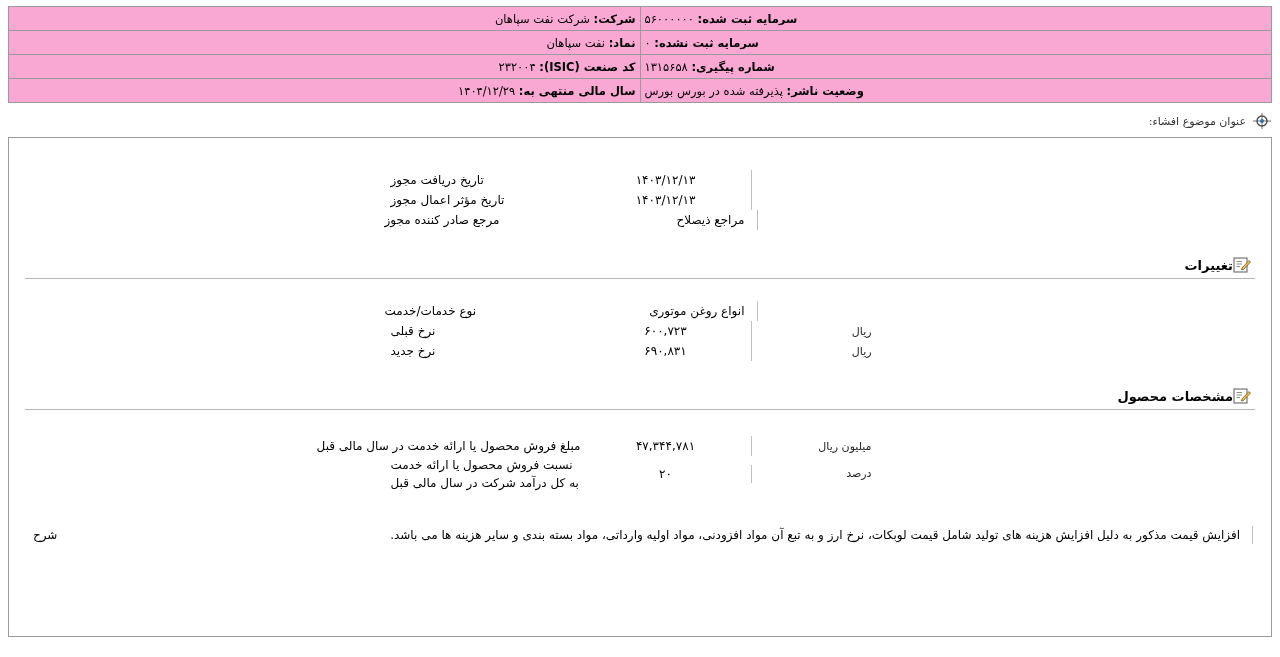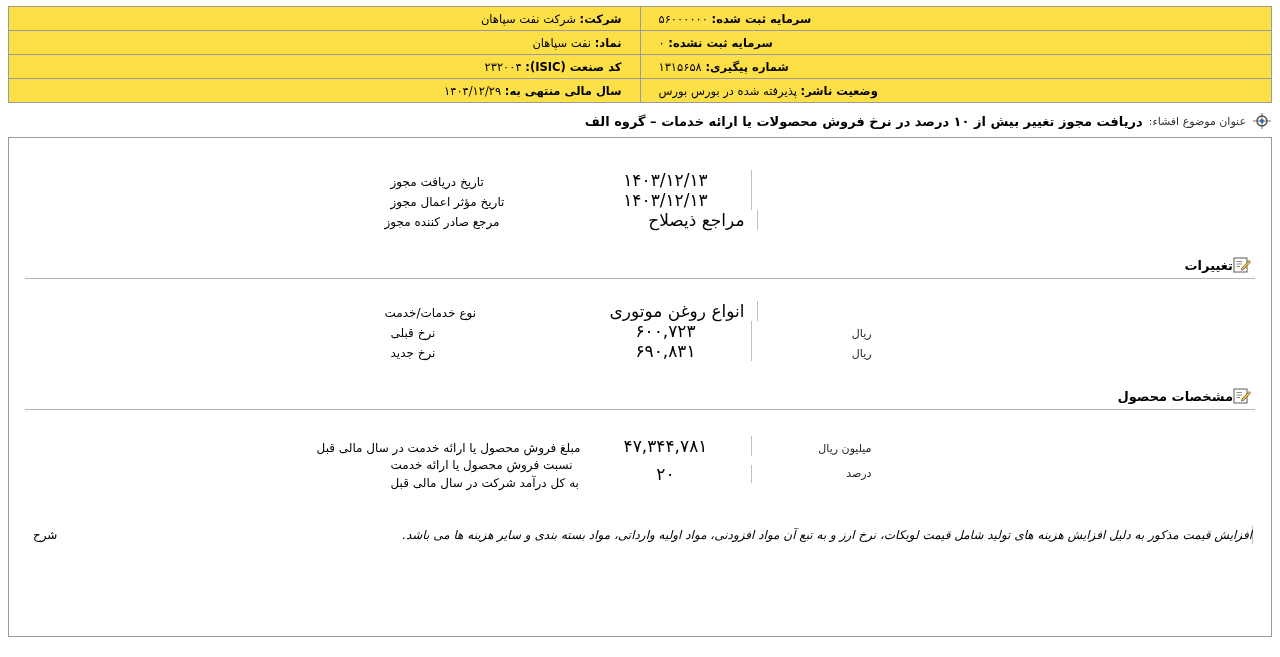--- a/index.html
+++ b/index.html
@@ -26,23 +26,23 @@
 
   
   table.header-table {
     width: 100%;
     border-collapse: collapse;
     table-layout: fixed;
   }
   table.header-table td {
     border: 1px solid #9a9a9a;
     height: 21px;
-    padding: 1px 18px;
+    padding: 1px 4px;
     font-size: 11.5px;
-    background: #fde047;
+    background: #f9a8d4;
     vertical-align: middle;
     white-space: nowrap;
     overflow: hidden;
   }
   td.cell-label {
     width: 50%;
     text-align: right;
   }
   td.cell-value {
     width: 50%;
@@ -112,21 +112,21 @@
     text-align: left;
     padding-left: 8px;
     font-size: 12px;
     white-space: nowrap;
   }
   .f-value {
     width: 170px;
     border-right: 1px solid #bfbfbf;
     padding-right: 12px;
     text-align: right;
-    font-size: 17px;
+    font-size: 12px;
     white-space: nowrap;
   }
   .f-value.center {
     text-align: center;
     padding-right: 0;
   }
   .f-unit {
     width: 120px;
     text-align: right;
     padding-right: 26px;
@@ -179,26 +179,25 @@
   .desc-label {
     width: 190px;
     text-align: left;
     padding-left: 8px;
     font-size: 12px;
     flex: 0 0 auto;
     line-height: 18px;
   }
   .desc-text {
     border-right: 1px solid #bfbfbf;
-    padding-right: 0;
+    padding-right: 12px;
     font-size: 12px;
     line-height: 18px;
     flex: 1 1 auto;
     text-align: right;
-    font-style: italic;
   }
 </style>
 </head>
 <body>
 
 <div class="page">
 
   <table class="header-table">
     <tbody>
       <tr>
@@ -247,21 +246,20 @@
   <div class="subject-row">
     <span class="subject-icon">
       <svg width="20" height="18" viewBox="0 0 20 18">
         <line x1="1" y1="9" x2="19" y2="9" stroke="#6f6f6f" stroke-width="1"></line>
         <line x1="10" y1="1" x2="10" y2="17" stroke="#6f6f6f" stroke-width="1"></line>
         <circle cx="10" cy="9" r="5" fill="none" stroke="#4d4d4d" stroke-width="1.4"></circle>
         <circle cx="10" cy="9" r="2" fill="#2f6fa8"></circle>
       </svg>
     </span>
     <span class="subject-prefix">عنوان موضوع افشاء:</span>
-    <span class="subject-text">دریافت مجوز تغییر بیش از ۱۰ درصد در نرخ فروش محصولات یا ارائه خدمات – گروه الف</span>
   </div>
 
   <div class="body-box">
 
     <div class="field-block block-top">
       <div class="field-row">
         <div class="f-unit"></div>
         <div class="f-value center">۱۴۰۳/۱۲/۱۳</div>
         <div class="f-label">تاریخ دریافت مجوز</div>
       </div>

